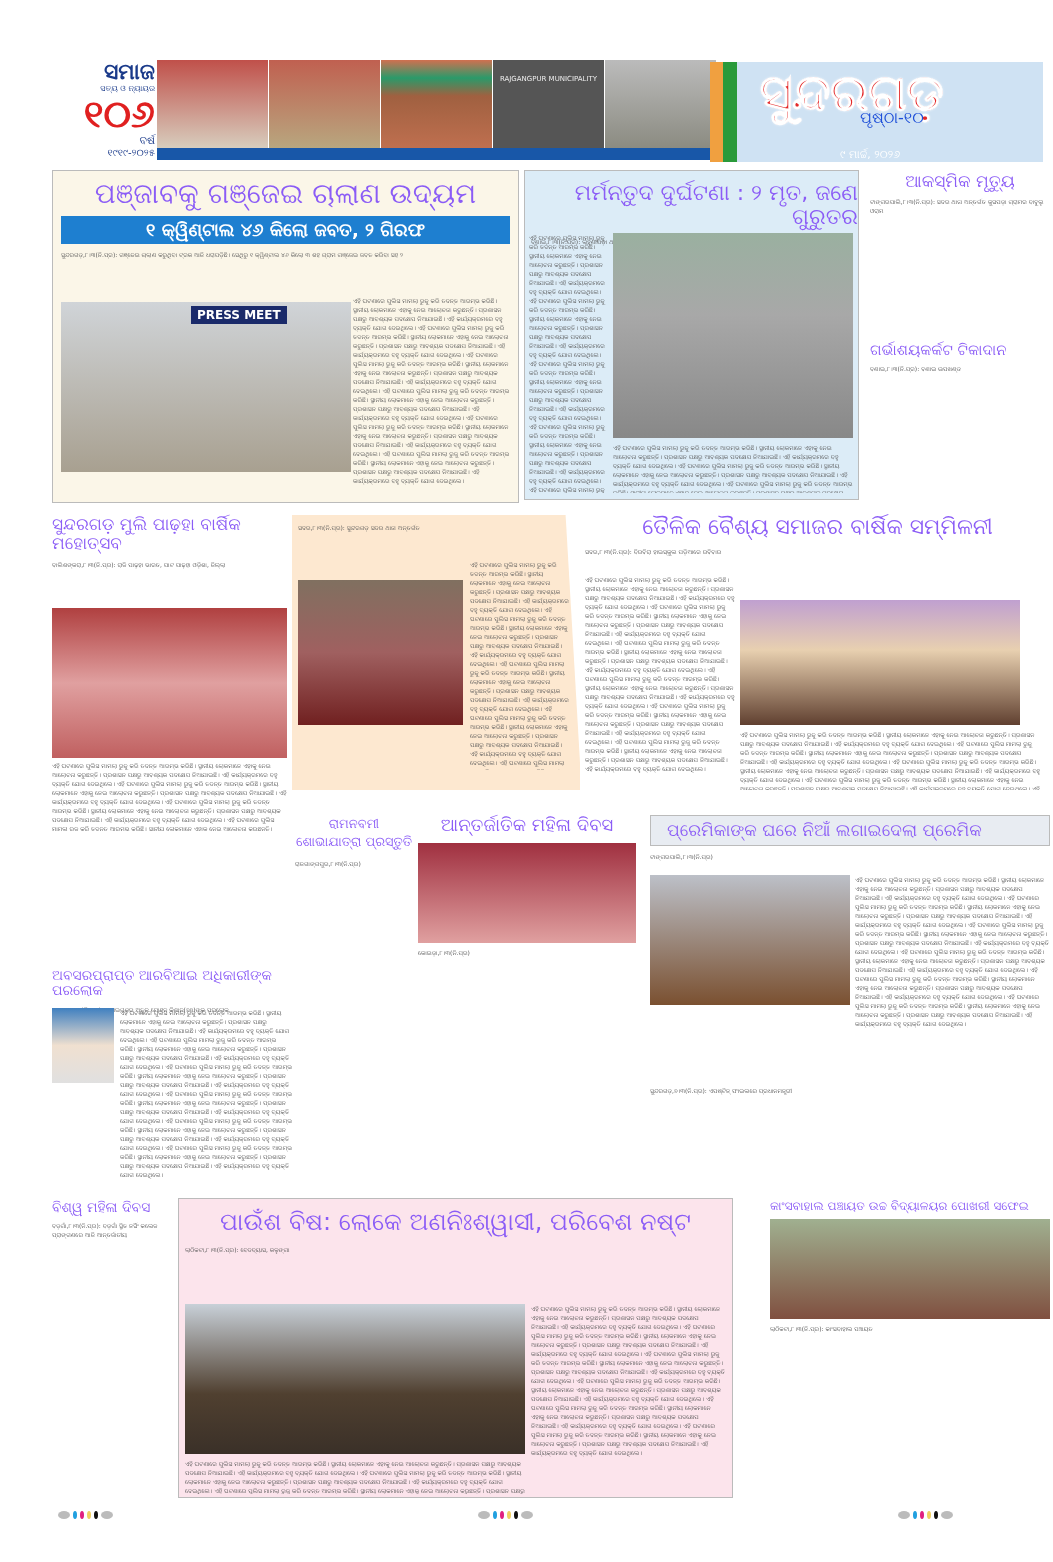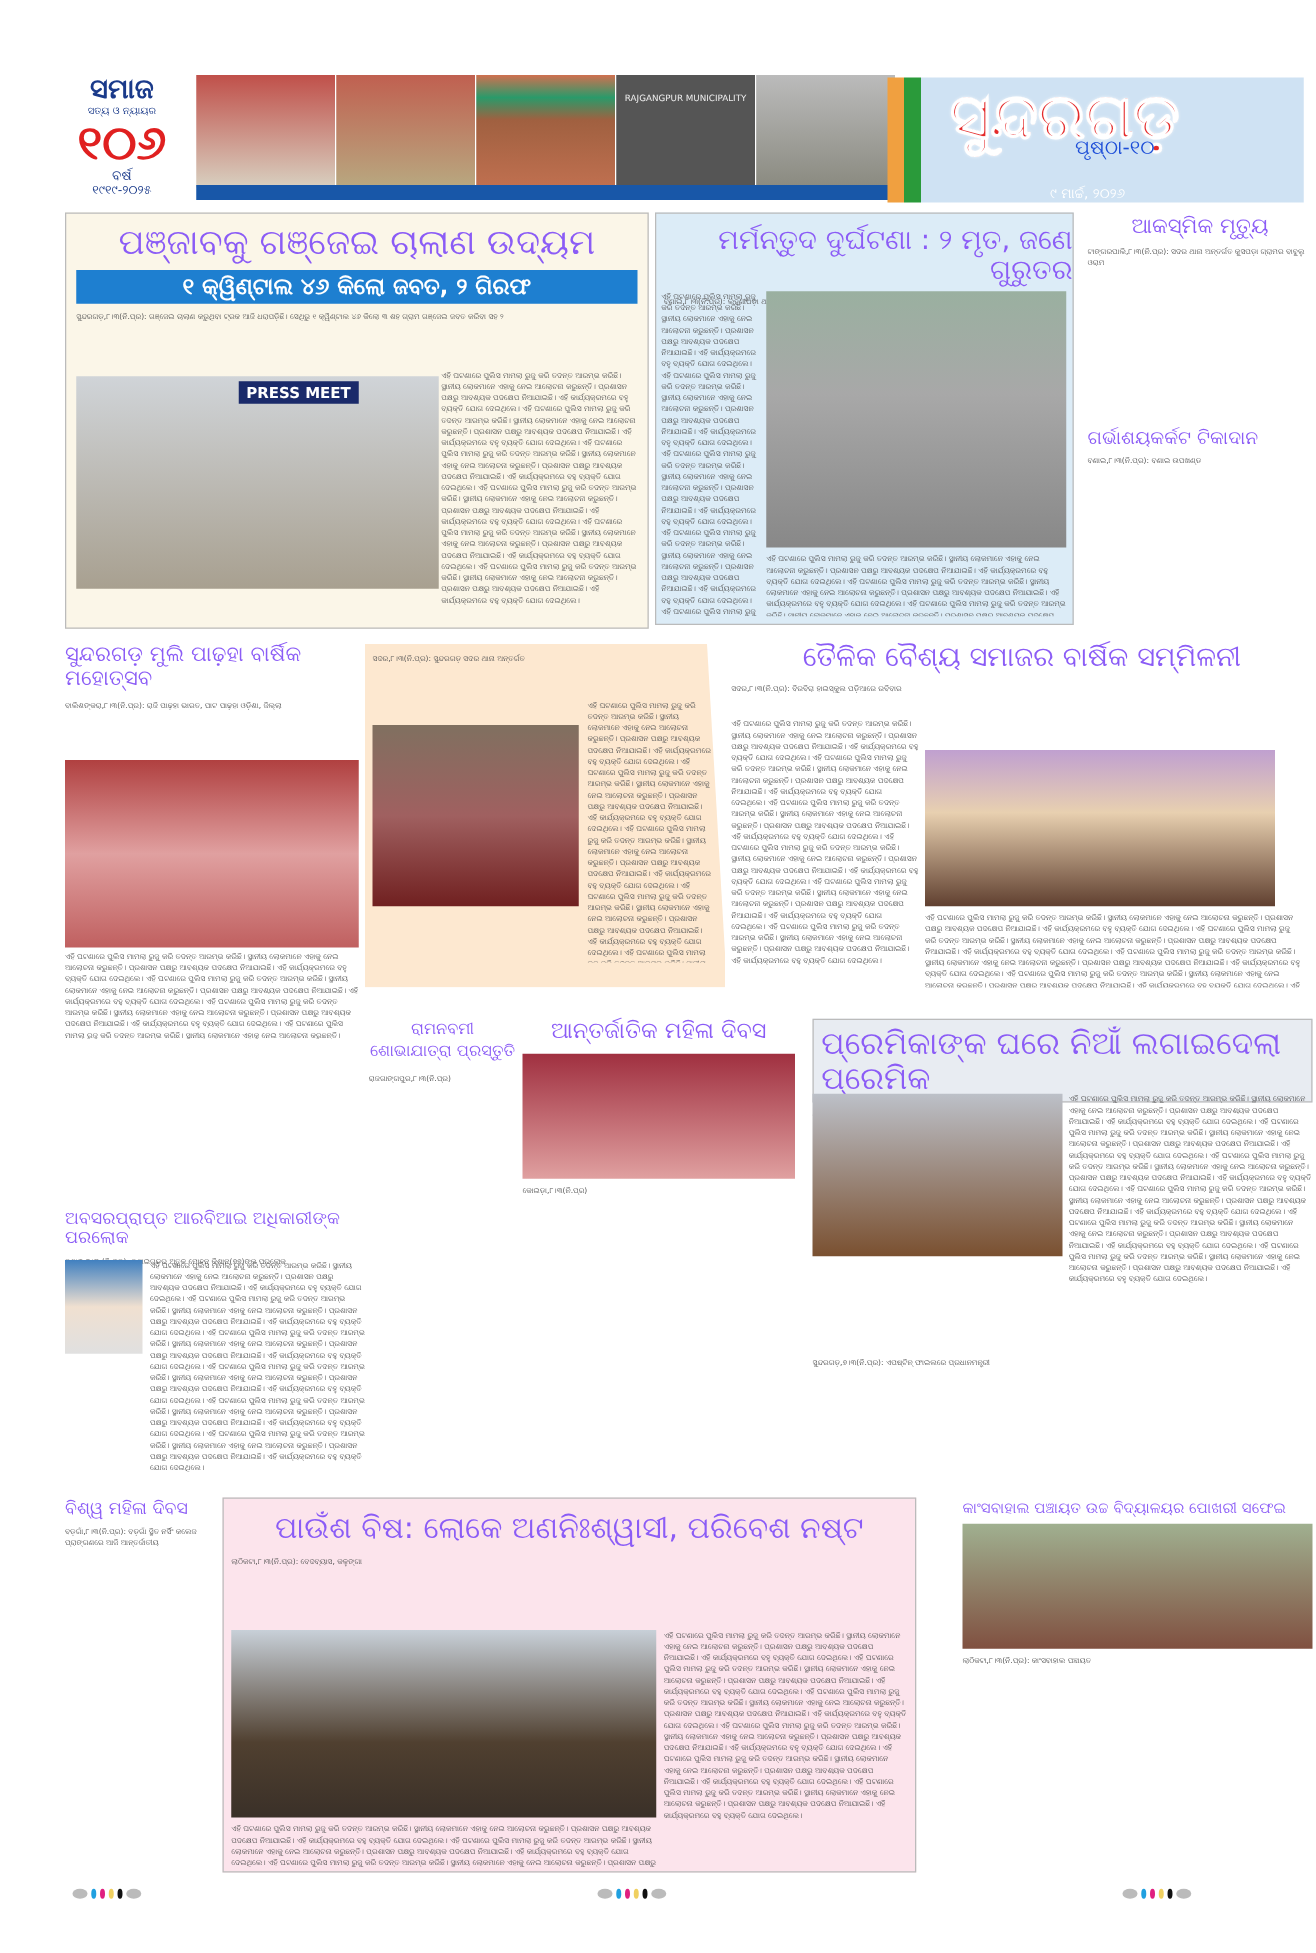--- a/index.html
+++ b/index.html
@@ -1,19 +1,19 @@
 <!DOCTYPE html>
 <html><head>
 <meta charset="utf-8">
 <style>
 *{box-sizing:border-box;margin:0;padding:0}
 body{width:1053px;height:1562px;background:#fff;font-family:"DejaVu Sans",sans-serif;position:relative;overflow:hidden;color:#222}
 .abs{position:absolute}
 .masthead{left:0;top:0;width:1053px;height:165px}
-.logo{left:40px;top:60px;width:115px;height:100px;text-align:center}
+.logo{left:40px;top:60px;width:115px;height:100px;text-align:right}
 .logo .l1{color:#1a3a8a;font-size:22px;font-weight:bold;line-height:24px}
 .logo .l2{color:#1a3a8a;font-size:8px}
 .logo .l3{color:#e02020;font-size:38px;font-weight:bold;line-height:40px}
 .logo .l4{color:#1a3a8a;font-size:11px}
 .logo .l5{color:#1a3a8a;font-size:10px}
 .photostrip{left:157px;top:60px;width:560px;height:90px;display:flex}
 .photo{flex:1;border-right:1px solid #fff}
 .blue-bar{left:157px;top:148px;width:876px;height:12px;background:#1857a8}
 .title-box{left:710px;top:62px;width:333px;height:100px;background:linear-gradient(90deg,#f0a040 0,#f0a040 4%,#2a9a3a 4%,#2a9a3a 8%,#cfe2f3 8%)}
 .title-main{left:760px;top:64px;font-size:50px;font-weight:bold;color:#e42a2a;-webkit-text-stroke:1px #fff;text-shadow:0 0 3px #fff}
@@ -109,21 +109,21 @@
   <div class="col" style="margin-top:8px;height:230px">ରାଜଗାଙ୍ଗପୁର,୮।୩(ନି.ପ୍ର)</div>
 </div>
 
 <div class="abs" style="left:418px;top:815px;width:218px;height:270px">
   <div class="hl" style="font-size:18px;text-align:center">ଆନ୍ତର୍ଜାତିକ ମହିଳା ଦିବସ</div>
   <div class="img" style="margin-top:8px;height:100px;background:linear-gradient(#a03040,#e0a0a0)"></div>
   <div class="col" style="margin-top:5px;height:140px">କୋଇଡ଼ା,୮।୩(ନି.ପ୍ର)</div>
 </div>
 
 <div class="abs" style="left:650px;top:815px;width:400px;height:250px">
-  <div class="hl box" style="font-size:25px;padding:5px 6px;background:#e8ecf2">ପ୍ରେମିକାଙ୍କ ଘରେ ନିଆଁ ଲଗାଇଦେଲା ପ୍ରେମିକ</div>
+  <div class="hl box" style="font-size:17px;padding:5px 16px;background:#e8ecf2">ପ୍ରେମିକାଙ୍କ ଘରେ ନିଆଁ ଲଗାଇଦେଲା ପ୍ରେମିକ</div>
   <div class="col" style="margin-top:6px;height:20px">ଟାଙ୍ଗରପାଲି,୮।୩(ନି.ପ୍ର)</div>
   <div class="img abs" style="left:0;top:60px;width:200px;height:130px;background:linear-gradient(#bcc0c8,#7a5030)"></div>
   <div class="col abs" style="left:205px;top:60px;width:195px;height:185px">ଏହି ଘଟଣାରେ ପୁଲିସ ମାମଲା ରୁଜୁ କରି ତଦନ୍ତ ଆରମ୍ଭ କରିଛି। ସ୍ଥାନୀୟ ଲୋକମାନେ ଏହାକୁ ନେଇ ଆଲୋଚନା କରୁଛନ୍ତି। ପ୍ରଶାସନ ପକ୍ଷରୁ ଆବଶ୍ୟକ ପଦକ୍ଷେପ ନିଆଯାଇଛି। ଏହି କାର୍ଯ୍ୟକ୍ରମରେ ବହୁ ବ୍ୟକ୍ତି ଯୋଗ ଦେଇଥିଲେ। ଏହି ଘଟଣାରେ ପୁଲିସ ମାମଲା ରୁଜୁ କରି ତଦନ୍ତ ଆରମ୍ଭ କରିଛି। ସ୍ଥାନୀୟ ଲୋକମାନେ ଏହାକୁ ନେଇ ଆଲୋଚନା କରୁଛନ୍ତି। ପ୍ରଶାସନ ପକ୍ଷରୁ ଆବଶ୍ୟକ ପଦକ୍ଷେପ ନିଆଯାଇଛି। ଏହି କାର୍ଯ୍ୟକ୍ରମରେ ବହୁ ବ୍ୟକ୍ତି ଯୋଗ ଦେଇଥିଲେ। ଏହି ଘଟଣାରେ ପୁଲିସ ମାମଲା ରୁଜୁ କରି ତଦନ୍ତ ଆରମ୍ଭ କରିଛି। ସ୍ଥାନୀୟ ଲୋକମାନେ ଏହାକୁ ନେଇ ଆଲୋଚନା କରୁଛନ୍ତି। ପ୍ରଶାସନ ପକ୍ଷରୁ ଆବଶ୍ୟକ ପଦକ୍ଷେପ ନିଆଯାଇଛି। ଏହି କାର୍ଯ୍ୟକ୍ରମରେ ବହୁ ବ୍ୟକ୍ତି ଯୋଗ ଦେଇଥିଲେ। ଏହି ଘଟଣାରେ ପୁଲିସ ମାମଲା ରୁଜୁ କରି ତଦନ୍ତ ଆରମ୍ଭ କରିଛି। ସ୍ଥାନୀୟ ଲୋକମାନେ ଏହାକୁ ନେଇ ଆଲୋଚନା କରୁଛନ୍ତି। ପ୍ରଶାସନ ପକ୍ଷରୁ ଆବଶ୍ୟକ ପଦକ୍ଷେପ ନିଆଯାଇଛି। ଏହି କାର୍ଯ୍ୟକ୍ରମରେ ବହୁ ବ୍ୟକ୍ତି ଯୋଗ ଦେଇଥିଲେ। ଏହି ଘଟଣାରେ ପୁଲିସ ମାମଲା ରୁଜୁ କରି ତଦନ୍ତ ଆରମ୍ଭ କରିଛି। ସ୍ଥାନୀୟ ଲୋକମାନେ ଏହାକୁ ନେଇ ଆଲୋଚନା କରୁଛନ୍ତି। ପ୍ରଶାସନ ପକ୍ଷରୁ ଆବଶ୍ୟକ ପଦକ୍ଷେପ ନିଆଯାଇଛି। ଏହି କାର୍ଯ୍ୟକ୍ରମରେ ବହୁ ବ୍ୟକ୍ତି ଯୋଗ ଦେଇଥିଲେ। ଏହି ଘଟଣାରେ ପୁଲିସ ମାମଲା ରୁଜୁ କରି ତଦନ୍ତ ଆରମ୍ଭ କରିଛି। ସ୍ଥାନୀୟ ଲୋକମାନେ ଏହାକୁ ନେଇ ଆଲୋଚନା କରୁଛନ୍ତି। ପ୍ରଶାସନ ପକ୍ଷରୁ ଆବଶ୍ୟକ ପଦକ୍ଷେପ ନିଆଯାଇଛି। ଏହି କାର୍ଯ୍ୟକ୍ରମରେ ବହୁ ବ୍ୟକ୍ତି ଯୋଗ ଦେଇଥିଲେ। </div>
 </div>
 
 <div class="abs" style="left:52px;top:968px;width:240px;height:225px">
   <div class="hl" style="font-size:14px">ଅବସରପ୍ରାପ୍ତ ଆରବିଆଇ ଅଧିକାରୀଙ୍କ ପରଲୋକ</div>
   <div class="col" style="margin-top:6px;height:20px">ବଣାଇ,୮।୩ (ନି.ପ୍ର): ବଣାଇଗଡ଼ର ଅତୁଳ ମୋହନ କିଶାନ(୭୭)ଙ୍କ ପରଲୋକ</div>
   <div class="img abs" style="left:0;top:40px;width:62px;height:75px;background:linear-gradient(#4080c0,#f0e0d0 50%,#e0e0e0)"></div>
   <div class="col abs" style="left:68px;top:40px;width:172px;height:180px">ଏହି ଘଟଣାରେ ପୁଲିସ ମାମଲା ରୁଜୁ କରି ତଦନ୍ତ ଆରମ୍ଭ କରିଛି। ସ୍ଥାନୀୟ ଲୋକମାନେ ଏହାକୁ ନେଇ ଆଲୋଚନା କରୁଛନ୍ତି। ପ୍ରଶାସନ ପକ୍ଷରୁ ଆବଶ୍ୟକ ପଦକ୍ଷେପ ନିଆଯାଇଛି। ଏହି କାର୍ଯ୍ୟକ୍ରମରେ ବହୁ ବ୍ୟକ୍ତି ଯୋଗ ଦେଇଥିଲେ। ଏହି ଘଟଣାରେ ପୁଲିସ ମାମଲା ରୁଜୁ କରି ତଦନ୍ତ ଆରମ୍ଭ କରିଛି। ସ୍ଥାନୀୟ ଲୋକମାନେ ଏହାକୁ ନେଇ ଆଲୋଚନା କରୁଛନ୍ତି। ପ୍ରଶାସନ ପକ୍ଷରୁ ଆବଶ୍ୟକ ପଦକ୍ଷେପ ନିଆଯାଇଛି। ଏହି କାର୍ଯ୍ୟକ୍ରମରେ ବହୁ ବ୍ୟକ୍ତି ଯୋଗ ଦେଇଥିଲେ। ଏହି ଘଟଣାରେ ପୁଲିସ ମାମଲା ରୁଜୁ କରି ତଦନ୍ତ ଆରମ୍ଭ କରିଛି। ସ୍ଥାନୀୟ ଲୋକମାନେ ଏହାକୁ ନେଇ ଆଲୋଚନା କରୁଛନ୍ତି। ପ୍ରଶାସନ ପକ୍ଷରୁ ଆବଶ୍ୟକ ପଦକ୍ଷେପ ନିଆଯାଇଛି। ଏହି କାର୍ଯ୍ୟକ୍ରମରେ ବହୁ ବ୍ୟକ୍ତି ଯୋଗ ଦେଇଥିଲେ। ଏହି ଘଟଣାରେ ପୁଲିସ ମାମଲା ରୁଜୁ କରି ତଦନ୍ତ ଆରମ୍ଭ କରିଛି। ସ୍ଥାନୀୟ ଲୋକମାନେ ଏହାକୁ ନେଇ ଆଲୋଚନା କରୁଛନ୍ତି। ପ୍ରଶାସନ ପକ୍ଷରୁ ଆବଶ୍ୟକ ପଦକ୍ଷେପ ନିଆଯାଇଛି। ଏହି କାର୍ଯ୍ୟକ୍ରମରେ ବହୁ ବ୍ୟକ୍ତି ଯୋଗ ଦେଇଥିଲେ। ଏହି ଘଟଣାରେ ପୁଲିସ ମାମଲା ରୁଜୁ କରି ତଦନ୍ତ ଆରମ୍ଭ କରିଛି। ସ୍ଥାନୀୟ ଲୋକମାନେ ଏହାକୁ ନେଇ ଆଲୋଚନା କରୁଛନ୍ତି। ପ୍ରଶାସନ ପକ୍ଷରୁ ଆବଶ୍ୟକ ପଦକ୍ଷେପ ନିଆଯାଇଛି। ଏହି କାର୍ଯ୍ୟକ୍ରମରେ ବହୁ ବ୍ୟକ୍ତି ଯୋଗ ଦେଇଥିଲେ। ଏହି ଘଟଣାରେ ପୁଲିସ ମାମଲା ରୁଜୁ କରି ତଦନ୍ତ ଆରମ୍ଭ କରିଛି। ସ୍ଥାନୀୟ ଲୋକମାନେ ଏହାକୁ ନେଇ ଆଲୋଚନା କରୁଛନ୍ତି। ପ୍ରଶାସନ ପକ୍ଷରୁ ଆବଶ୍ୟକ ପଦକ୍ଷେପ ନିଆଯାଇଛି। ଏହି କାର୍ଯ୍ୟକ୍ରମରେ ବହୁ ବ୍ୟକ୍ତି ଯୋଗ ଦେଇଥିଲେ। </div>

